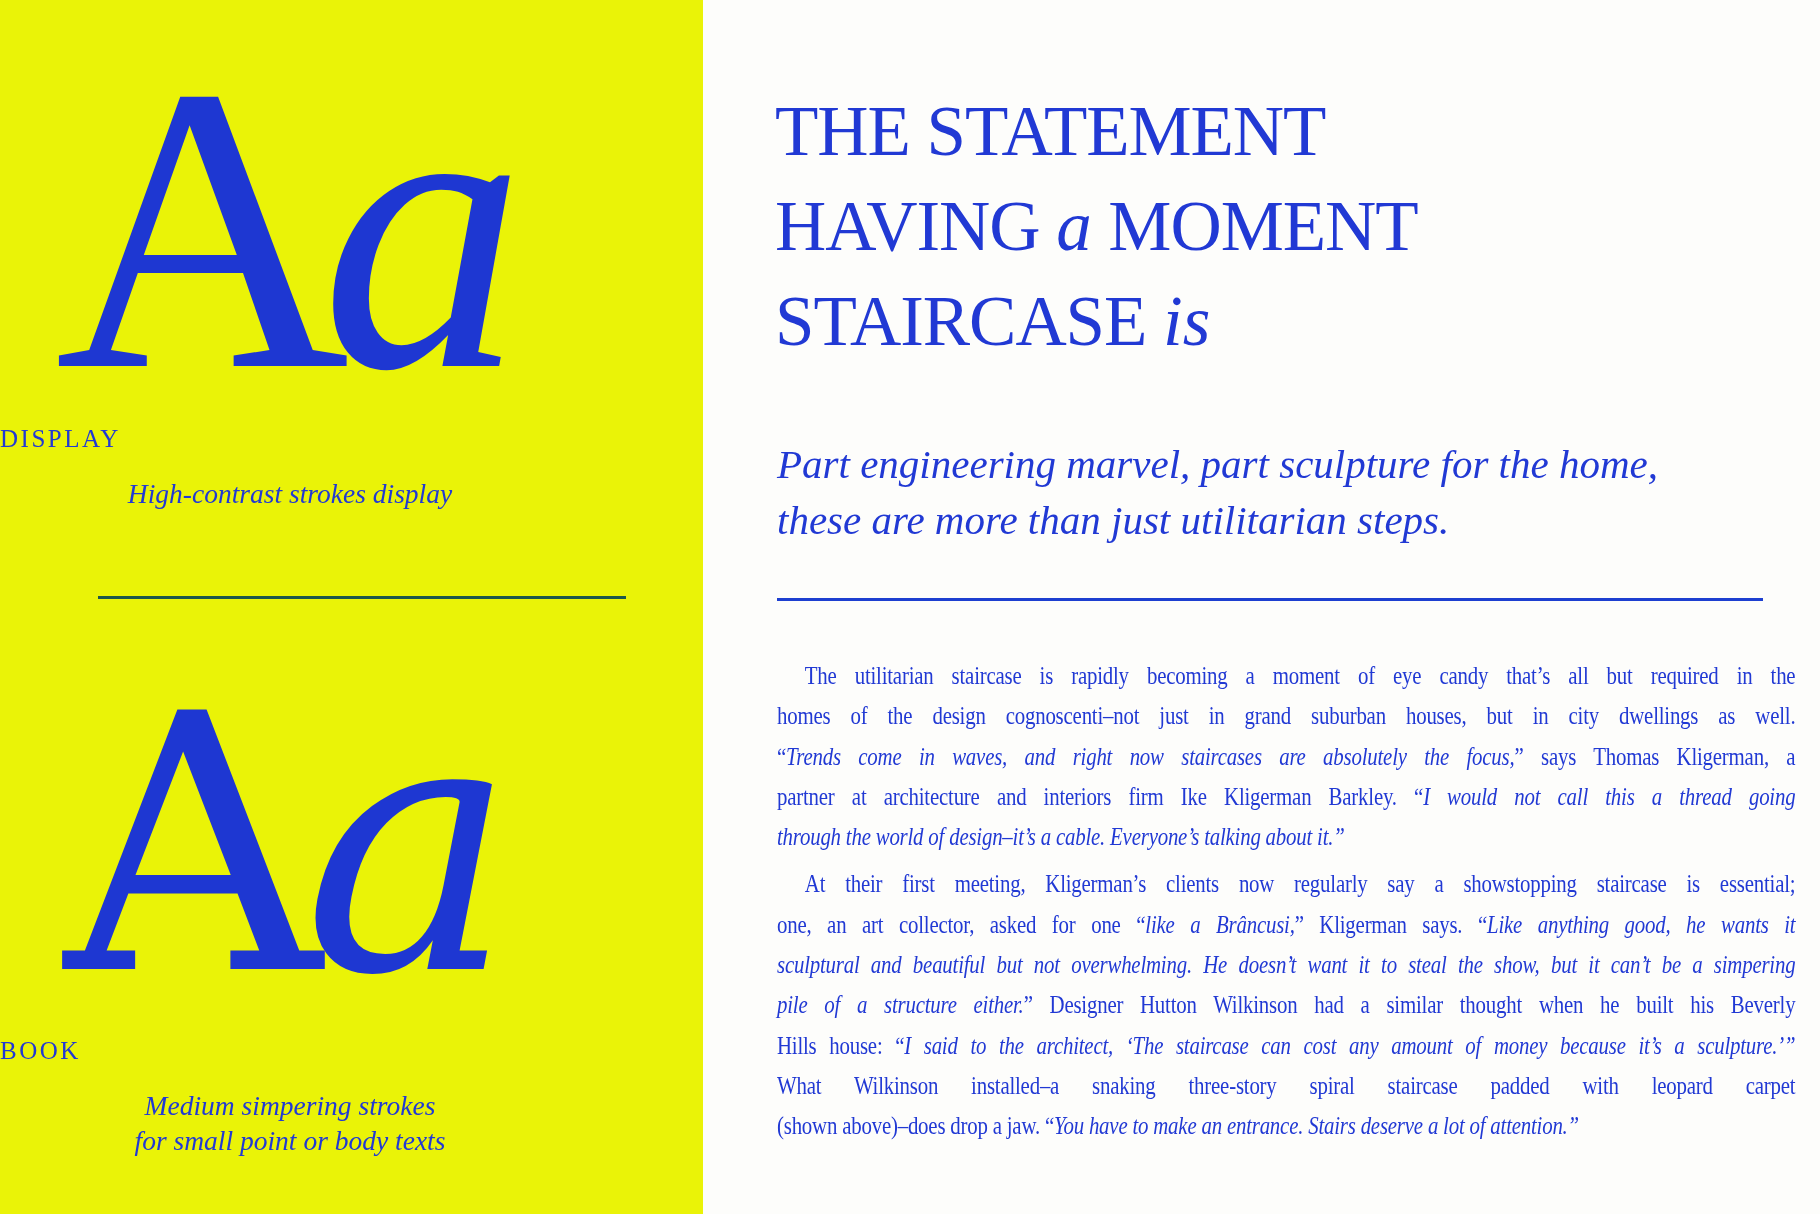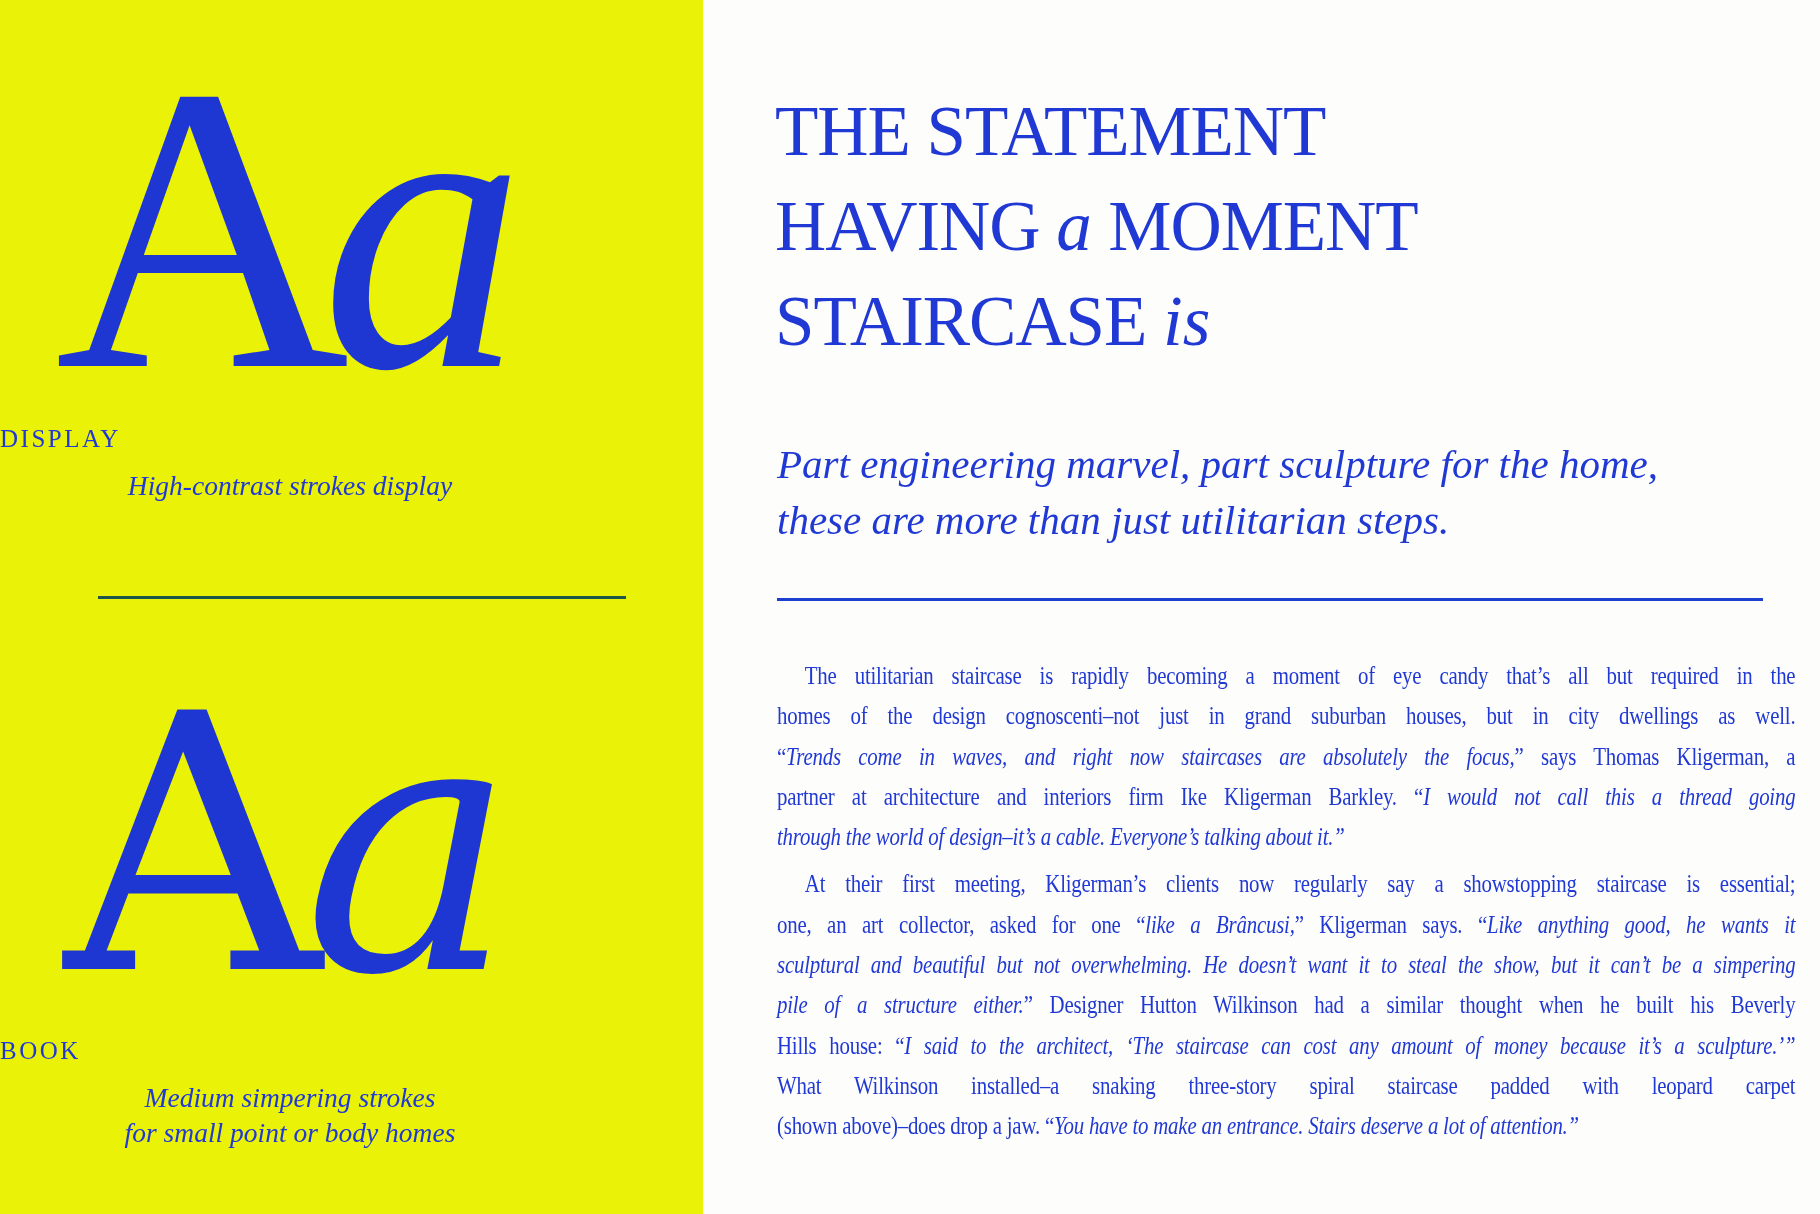--- a/index.html
+++ b/index.html
@@ -32,21 +32,21 @@
   #pair-book{top:668px; font-size:356px; font-family:"DejaVu Serif",serif;}
   #pair-book .big-low{margin-left:-0.05em;}
   .spec-label{
     position:absolute; left:0; width:580px; text-align:left;
     color:var(--blue); font-size:25px; letter-spacing:2.5px; line-height:1;
   }
   #label-display{top:426px;}
   #label-book{top:1038px;}
   .spec-desc{
     position:absolute; left:0; width:580px; text-align:center;
-    color:var(--blue); font-style:italic; font-size:27.5px; line-height:35px;
+    color:var(--blue); font-style:italic; font-size:27.5px; line-height:35px;margin-top:8px;
   }
   #desc-display{top:468px;}
   #desc-book{top:1080px;}
   #left-divider{
     position:absolute; left:98px; top:596px; width:528px; height:2.5px;
     background:var(--ldiv);
   }
   
   #right-panel{position:absolute; left:703px; top:0; width:1117px; height:1214px; background:var(--paper);}
   #headline{
@@ -94,21 +94,21 @@
     </div>
 
     <div id="left-divider"></div>
 
     <div class="big-pair" id="pair-book">
       <span class="big-cap">A</span><span class="big-low">a</span>
     </div>
     <div class="spec-label" id="label-book">BOOK</div>
     <div class="spec-desc" id="desc-book">
       <div>Medium simpering strokes</div>
-      <div>for small point or body homes</div>
+      <div>for small point or body texts</div>
     </div>
   </div>
 
   <div id="right-panel">
 
     <div id="headline">
       <div><span>THE STATEMENT</span></div>
       <div><span>HAVING</span> <span class="hl-italic">a</span> <span>MOMENT</span></div>
       <div><span>STAIRCASE</span> <span class="hl-italic">is</span></div>
     </div>

